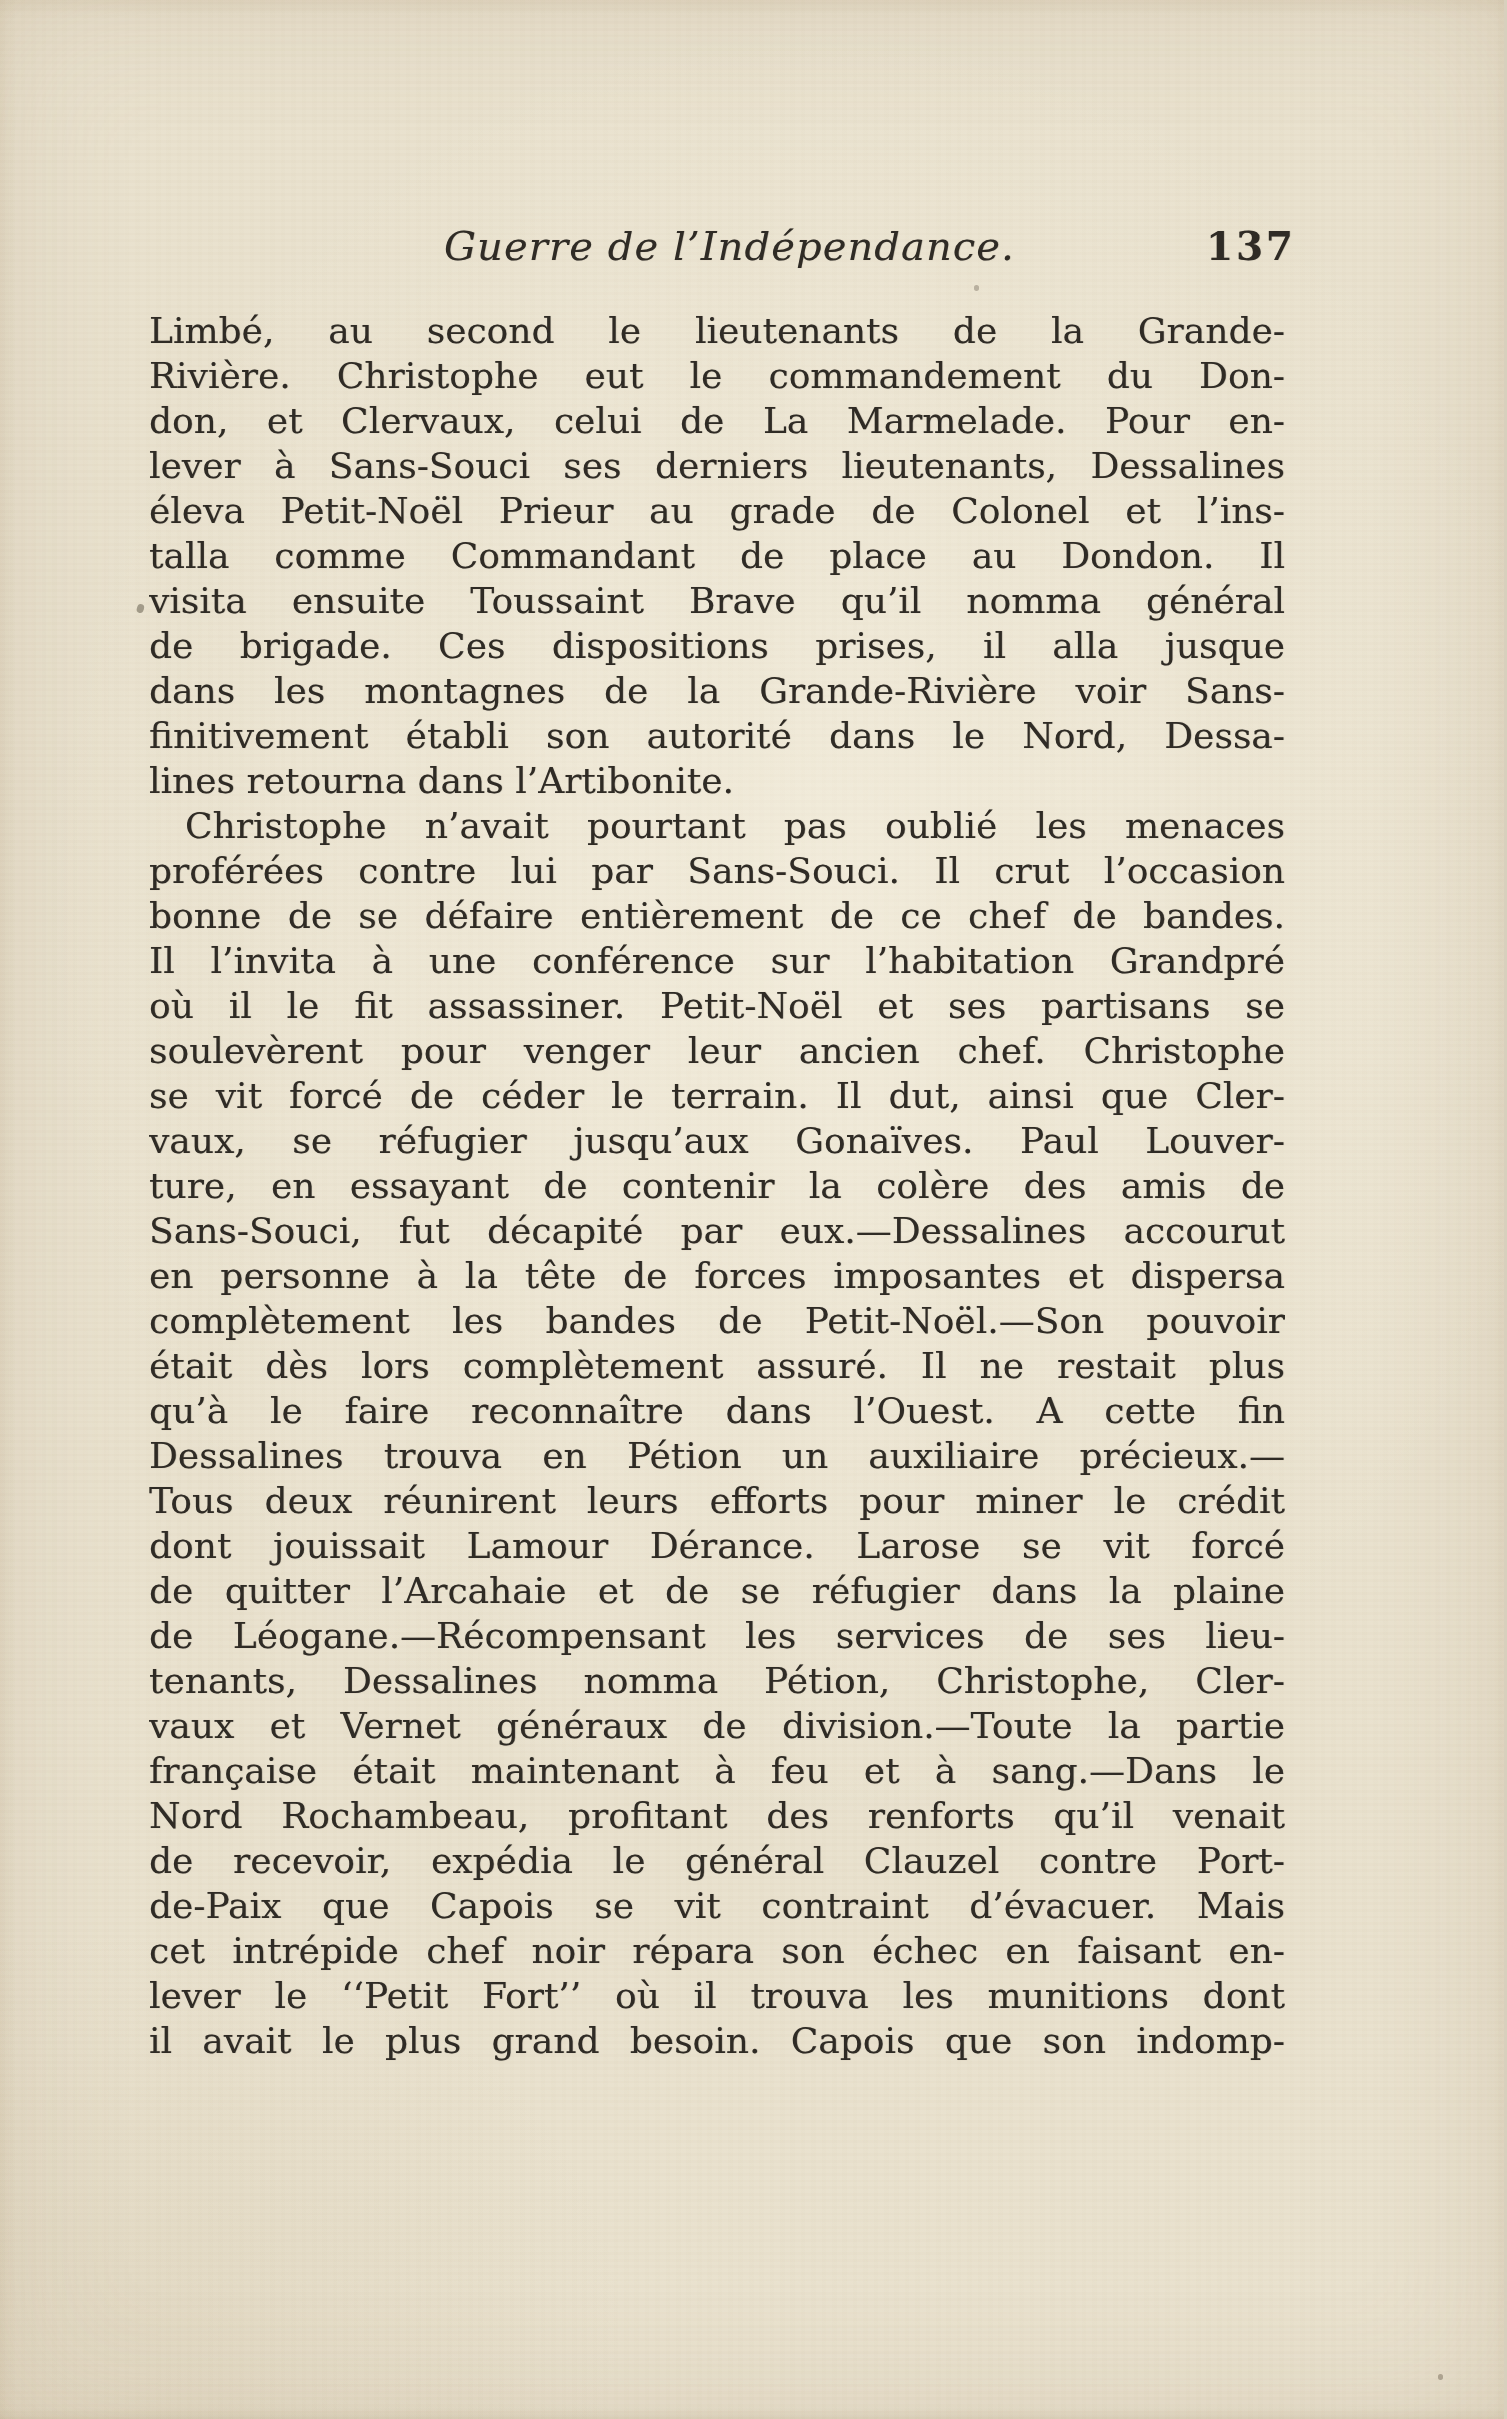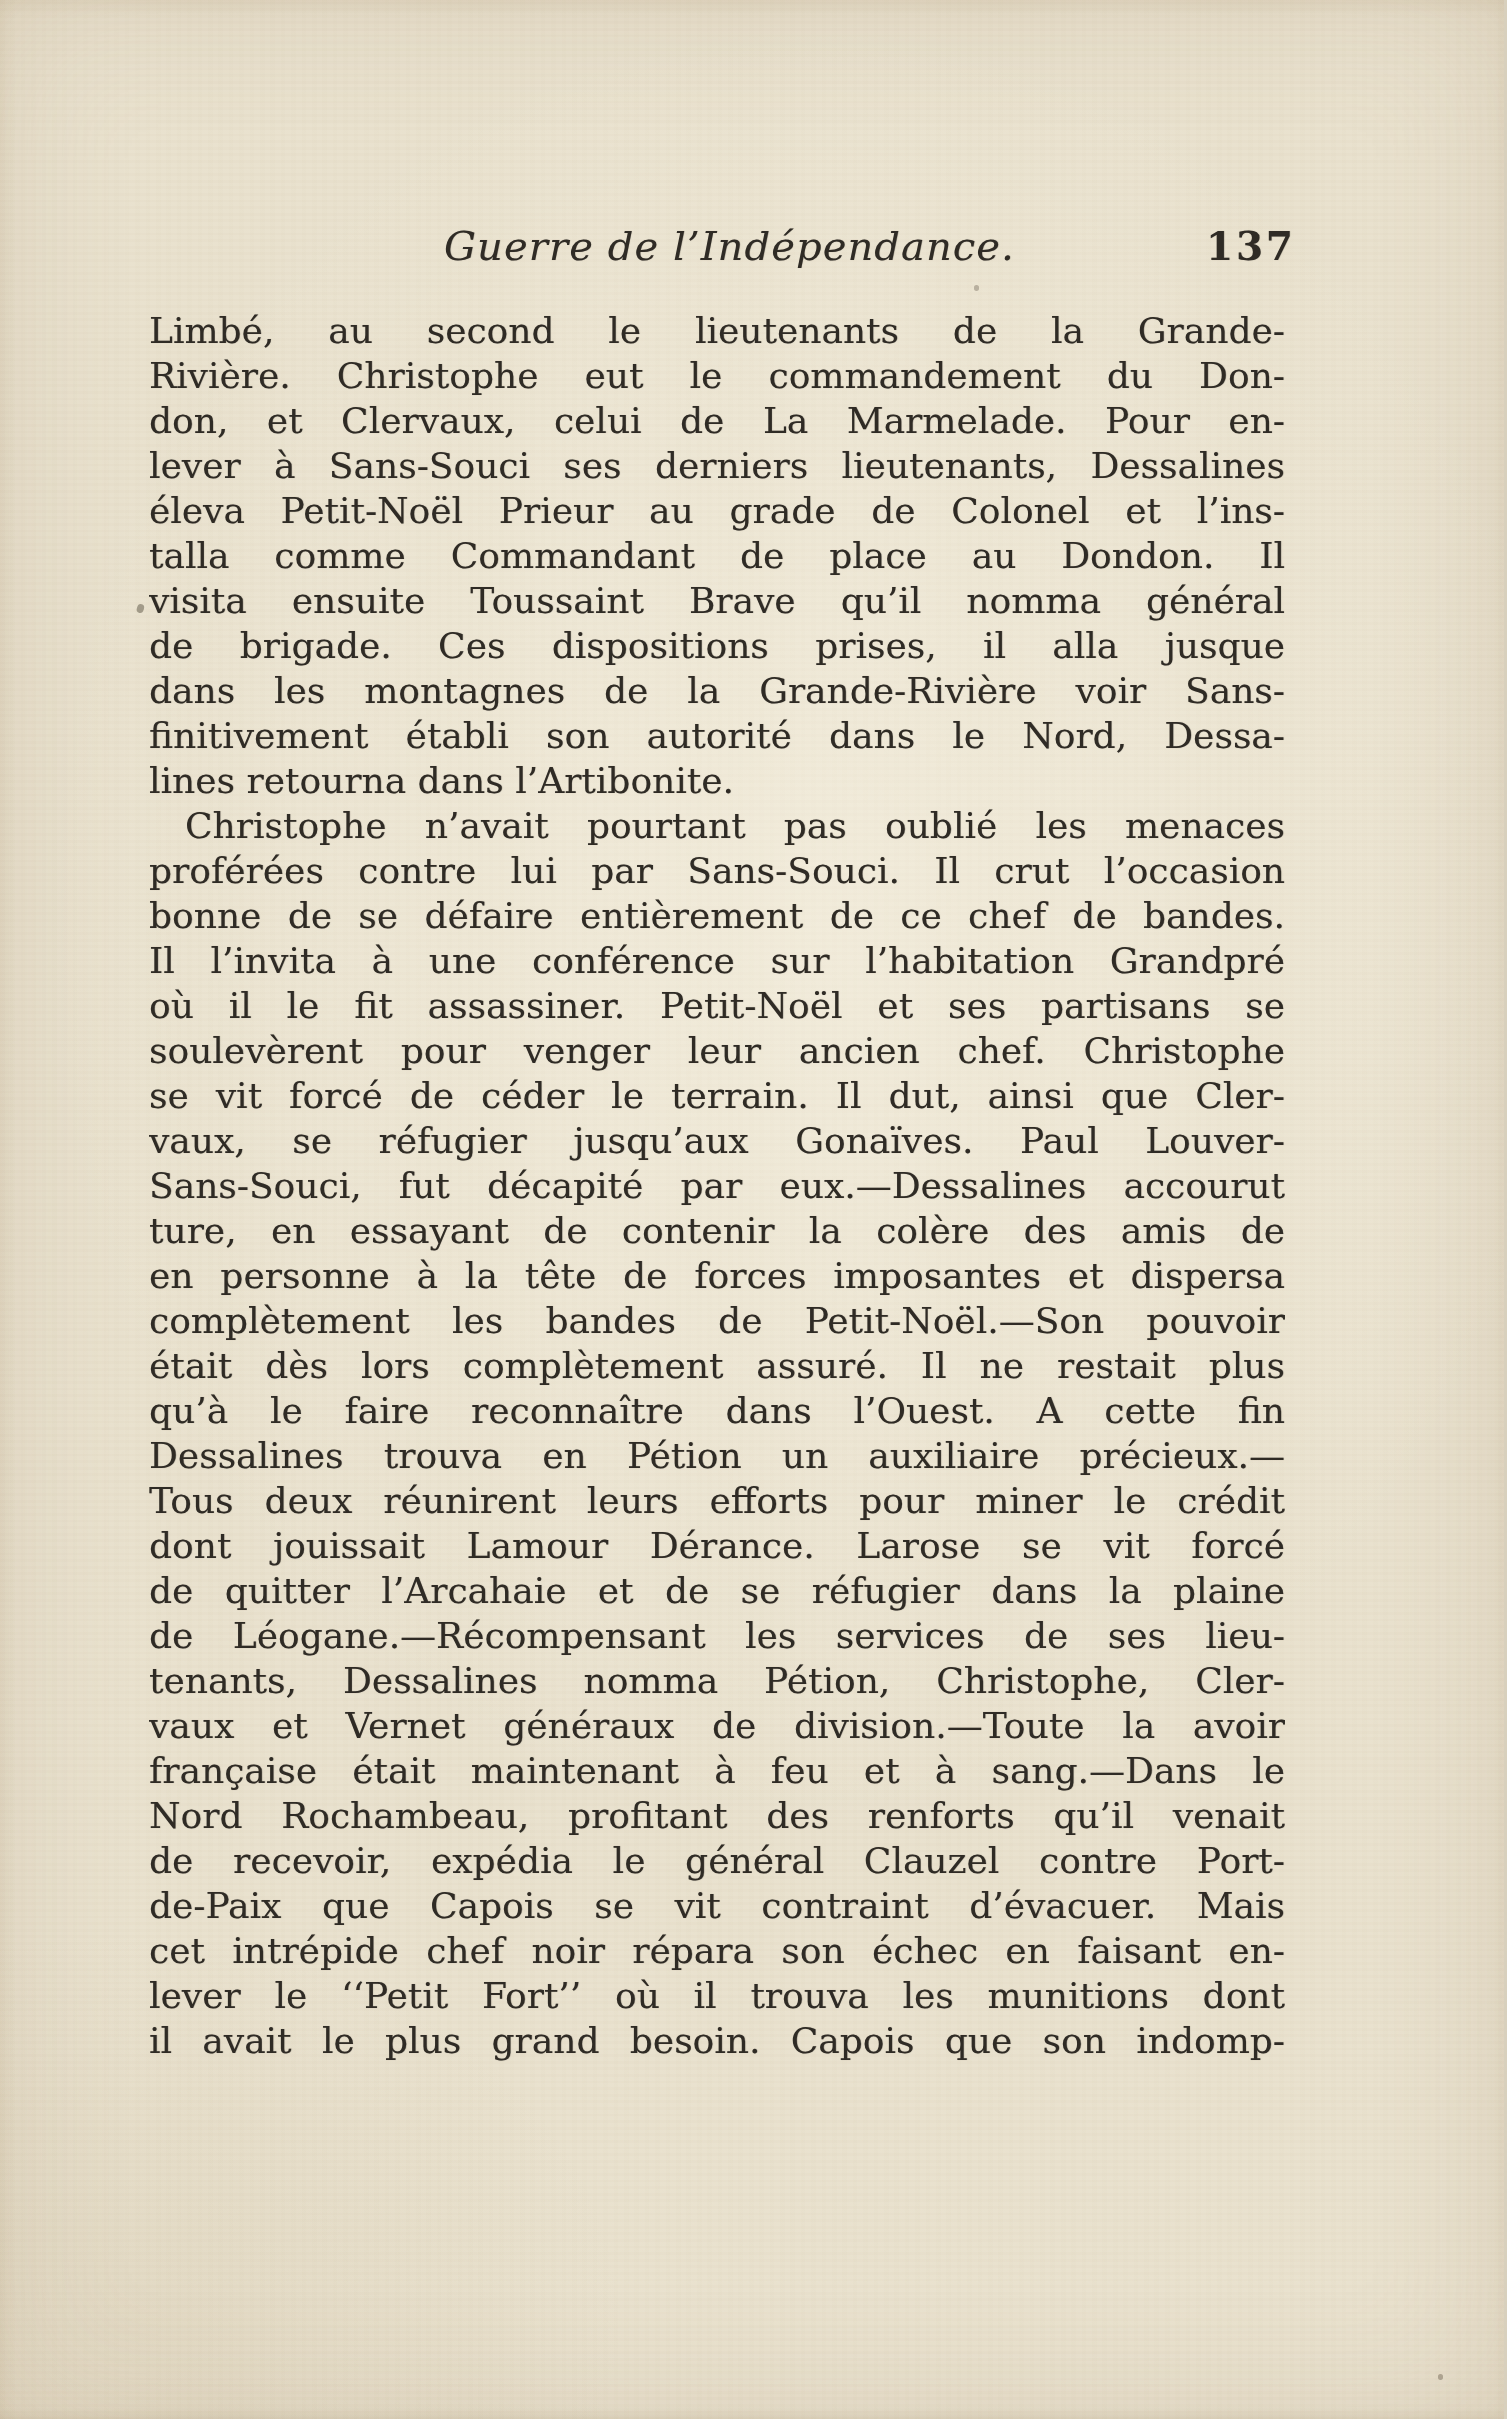--- a/index.html
+++ b/index.html
@@ -132,33 +132,33 @@
     <div class="line para-end">lines retourna dans l’Artibonite.</div>
 
     <div class="line indent">Christophe n’avait pourtant pas oublié les menaces</div>
     <div class="line">proférées contre lui par Sans-Souci. Il crut l’occasion</div>
     <div class="line">bonne de se défaire entièrement de ce chef de bandes.</div>
     <div class="line">Il l’invita à une conférence sur l’habitation Grandpré</div>
     <div class="line">où il le fit assassiner. Petit-Noël et ses partisans se</div>
     <div class="line">soulevèrent pour venger leur ancien chef. Christophe</div>
     <div class="line">se vit forcé de céder le terrain. Il dut, ainsi que Cler-</div>
     <div class="line">vaux, se réfugier jusqu’aux Gonaïves. Paul Louver-</div>
+    <div class="line">ture, en essayant de contenir la colère des amis de</div>
     <div class="line">Sans-Souci, fut décapité par eux.—Dessalines accourut</div>
-    <div class="line">ture, en essayant de contenir la colère des amis de</div>
     <div class="line">en personne à la tête de forces imposantes et dispersa</div>
     <div class="line">complètement les bandes de Petit-Noël.—Son pouvoir</div>
     <div class="line">était dès lors complètement assuré. Il ne restait plus</div>
     <div class="line">qu’à le faire reconnaître dans l’Ouest. A cette fin</div>
     <div class="line">Dessalines trouva en Pétion un auxiliaire précieux.—</div>
     <div class="line">Tous deux réunirent leurs efforts pour miner le crédit</div>
     <div class="line">dont jouissait Lamour Dérance. Larose se vit forcé</div>
     <div class="line">de quitter l’Arcahaie et de se réfugier dans la plaine</div>
     <div class="line">de Léogane.—Récompensant les services de ses lieu-</div>
     <div class="line">tenants, Dessalines nomma Pétion, Christophe, Cler-</div>
-    <div class="line">vaux et Vernet généraux de division.—Toute la avoir</div>
+    <div class="line">vaux et Vernet généraux de division.—Toute la partie</div>
     <div class="line">française était maintenant à feu et à sang.—Dans le</div>
     <div class="line">Nord Rochambeau, profitant des renforts qu’il venait</div>
     <div class="line">de recevoir, expédia le général Clauzel contre Port-</div>
     <div class="line">de-Paix que Capois se vit contraint d’évacuer. Mais</div>
     <div class="line">cet intrépide chef noir répara son échec en faisant en-</div>
     <div class="line">lever le ‘‘Petit Fort’’ où il trouva les munitions dont</div>
     <div class="line">il avait le plus grand besoin. Capois que son indomp-</div>
   </div>
 
   <div class="speck speck-margin"></div>

